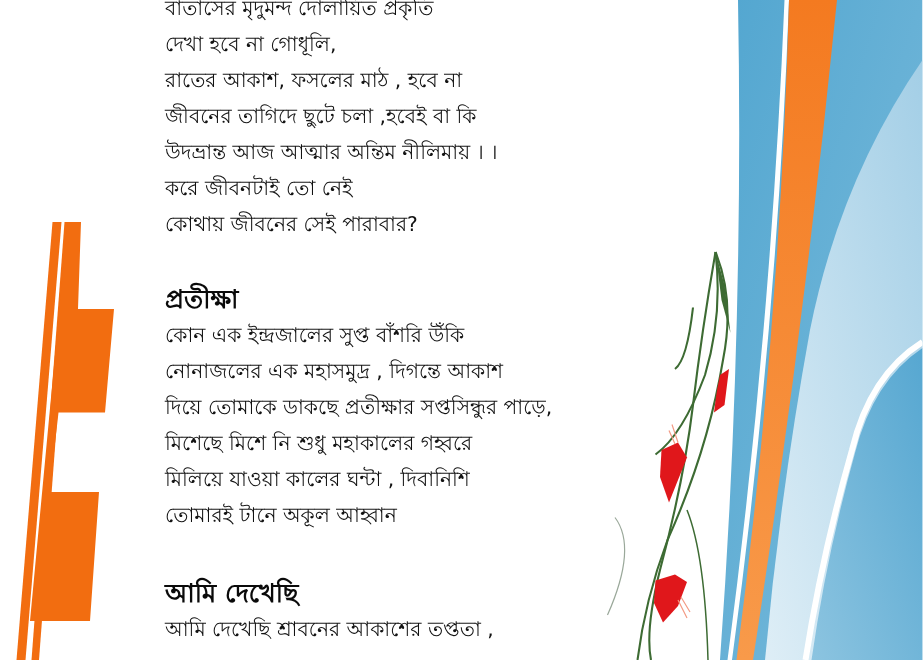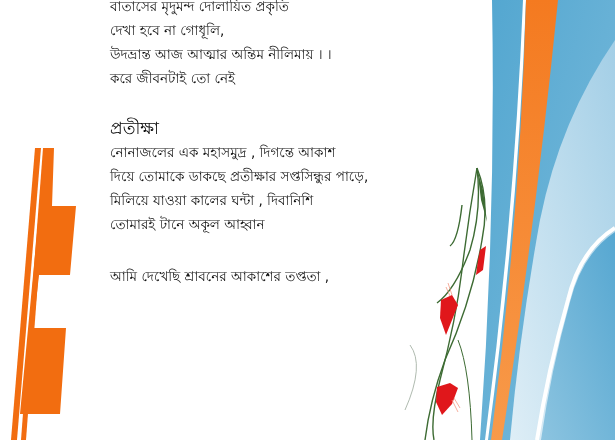--- a/index.html
+++ b/index.html
@@ -11,21 +11,21 @@
   }
   .deco { position:absolute; left:0; top:0; }
   .poem {
     position:absolute; left:110px; top:-6px; width:340px;
   }
   .line {
     font-size:13.5px; line-height:24px; height:24px; white-space:nowrap;
     color:#121212;
   }
   .heading {
-    font-size:17px; font-weight:normal; line-height:24px; height:24px;
+    font-size:17px; font-weight:bold; line-height:24px; height:24px;
     white-space:nowrap; color:#0a0a0a;
   }
   .gap1 { height:26px; }
   .gap2 { height:28px; }
 </style>
 </head>
 <body>
 
 <svg class="deco" width="615" height="440" viewBox="0 0 615 440">
   <defs>
@@ -84,29 +84,35 @@
   <g stroke="#f39b85" stroke-width="0.8" fill="none">
     <path d="M452,295 L448,283 M450,296 L446,287"></path>
     <path d="M452,400 L458,412 M454,398 L460,408"></path>
   </g>
 </svg>
 
 <div class="poem">
   <div>
     <div class="line">বাতাসের মৃদুমন্দ দোলায়িত প্রকৃতি</div>
     <div class="line">দেখা হবে না গোধূলি,</div>
+    <div class="line">রাতের আকাশ, ফসলের মাঠ , হবে না</div>
+    <div class="line">জীবনের তাগিদে ছুটে চলা ,হবেই বা কি</div>
     <div class="line">উদভ্রান্ত আজ আত্মার অন্তিম নীলিমায় । ।</div>
     <div class="line">করে জীবনটাই তো নেই</div>
+    <div class="line">কোথায় জীবনের সেই পারাবার?</div>
   </div>
   <div class="gap1"></div>
   <div>
     <div class="heading">প্রতীক্ষা</div>
+    <div class="line">কোন এক  ইন্দ্রজালের সুপ্ত বাঁশরি উঁকি</div>
     <div class="line">নোনাজলের এক মহাসমুদ্র , দিগন্তে আকাশ</div>
     <div class="line">দিয়ে তোমাকে ডাকছে প্রতীক্ষার সপ্তসিন্ধুর পাড়ে,</div>
+    <div class="line">মিশেছে মিশে নি শুধু মহাকালের গহ্বরে</div>
     <div class="line">মিলিয়ে যাওয়া কালের ঘন্টা , দিবানিশি</div>
     <div class="line">তোমারই টানে অকূল আহ্বান</div>
   </div>
   <div class="gap2"></div>
   <div>
+    <div class="heading">আমি দেখেছি</div>
     <div class="line">আমি দেখেছি শ্রাবনের আকাশের তপ্ততা ,</div>
 
   </div>
 </div>
 
 </body></html>

